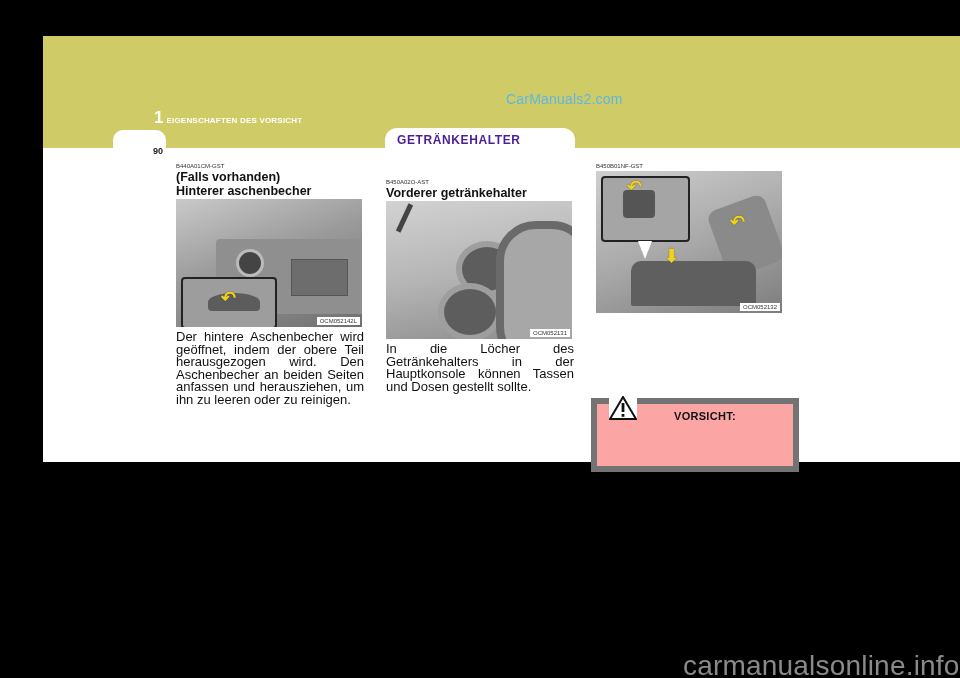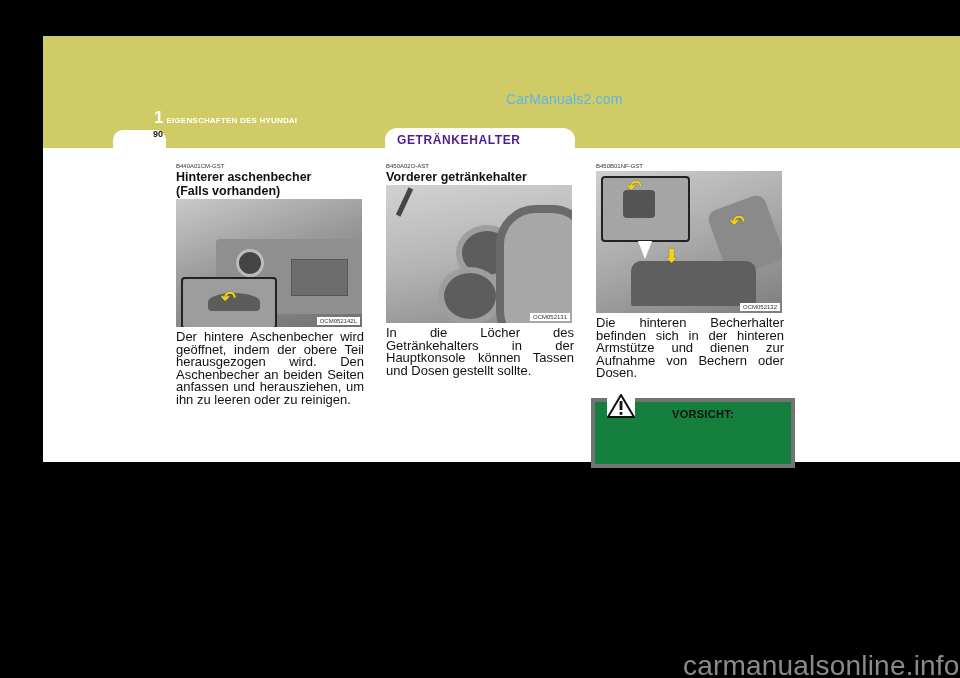--- a/index.html
+++ b/index.html
@@ -21,33 +21,33 @@
   .chapter {
     position:absolute; left:111px; top:73px; color:#fff; display:flex; align-items:flex-end;
   }
   .chapter .num { font-size:17px; font-weight:bold; line-height:17px; margin-right:3px; }
   .chapter .title { font-size:8px; font-weight:bold; line-height:10px; letter-spacing:0.2px; }
   .page-tab {
     position:absolute; left:70px; top:94px; width:53px; height:22px; background:#fff;
     border-radius:10px 10px 0 0;
   }
   .page-num {
-    position:absolute; left:110px; top:93px; font-size:9px; font-weight:bold; color:#222;
+    position:absolute; left:110px; top:110px; font-size:9px; font-weight:bold; color:#222;
   }
   .section-tab {
     position:absolute; left:342px; top:92px; width:190px; height:24px; background:#fff;
     border-radius:12px 12px 0 0;
   }
   .section-title {
     position:absolute; left:354px; top:97px; font-size:12px; font-weight:bold; color:#4c1d95;
     letter-spacing:0.6px;
   }
   .col { position:absolute; top:126px; width:188px; }
   .col1 { left:133px; }
-  .col2 { left:343px; }
+  .col2 { left:343px;margin-top:16px; }
   .col3 { left:553px; }
   .code { font-size:6px; color:#333; line-height:8px; }
   .heading { font-size:12.5px; font-weight:bold; color:#111; line-height:14px; }
   .photo {
     position:relative; width:186px; margin-top:1px; background:linear-gradient(160deg,#c9c9c9 0%,#9a9a9a 45%,#6f6f6f 100%);
     overflow:hidden;
   }
   .photo .ref {
     position:absolute; right:2px; bottom:2px; font-size:6px; color:#333; background:#fff;
     padding:0 3px; line-height:8px;
@@ -70,51 +70,51 @@
   .p2 .rod { position:absolute; left:16px; top:2px; width:5px; height:30px; background:#444; transform:rotate(25deg); }
   
   .p3 { height:142px; background:linear-gradient(160deg,#cfcfcf 0%,#a9a9a9 50%,#7d7d7d 100%); }
   .p3 .seat { position:absolute; left:120px; top:30px; width:60px; height:70px; background:#8a8a8a; border-radius:10px; transform:rotate(-20deg); }
   .p3 .armrest { position:absolute; left:35px; top:90px; width:125px; height:45px; background:#5f5f5f; border-radius:10px 10px 2px 2px; }
   .p3 .inset { position:absolute; left:5px; top:5px; width:85px; height:62px; border:2px solid #222; border-radius:4px; background:#a5a5a5; }
   .p3 .inset .holder { position:absolute; left:20px; top:12px; width:32px; height:28px; background:#555; border-radius:4px; }
   .p3 .pointer { position:absolute; left:42px; top:70px; width:0; height:0; border-left:7px solid transparent; border-right:7px solid transparent; border-top:18px solid #fff; }
   
   .caution {
-    position:absolute; left:548px; top:362px; width:196px; height:62px; border:4px solid #737373; background:#15803d;
+    position:absolute; left:548px; top:362px; width:196px; height:62px; border:6px solid #737373; background:#fca5a5;
   }
   .caution-head { position:absolute; left:77px; top:6px; font-size:11px; font-weight:bold; color:#111; letter-spacing:0.3px; }
   .caution-text { position:absolute; left:3px; top:20px; width:190px; font-size:9.5px; font-weight:bold; line-height:12px; color:#111; text-align:justify; }
   .warn-icon { position:absolute; left:12px; top:-8px; width:28px; height:24px; background:#fff; }
   .watermark-bottom {
     position:absolute; left:683px; top:650px; font-size:28px; color:#8a8a8a; letter-spacing:0.2px;
   }
 </style>
 </head>
 <body>
 
 <div class="page">
   <div class="band"></div>
   <div class="watermark-top">CarManuals2.com</div>
 
   <div class="chapter">
     <span class="num">1</span>
-    <span class="title">EIGENSCHAFTEN DES HYUNDAI</span>
+    <span class="title">EIGENSCHAFTEN DES VORSICHT</span>
   </div>
   <div class="page-tab"></div>
   <div class="page-num">90</div>
 
   <div class="section-tab"></div>
   <div class="section-title">GETRÄNKEHALTER</div>
 
   <div class="col col1">
     <div class="code">B440A01CM-GST</div>
     <div class="heading">
+      <div>(Falls vorhanden)</div>
       <div>Hinterer aschenbecher</div>
-      <div>(Falls vorhanden)</div>
     </div>
     <div class="photo p1">
       <div class="panel"></div>
       <div class="knob"></div>
       <div class="slot"></div>
       <div class="inset">
         <div class="lever"></div>
         <span class="arrow-y" style="left:38px;top:8px;font-size:18px;">↶</span>
       </div>
       <span class="ref">OCM052142L</span>
@@ -142,21 +142,20 @@
       <div class="armrest"></div>
       <div class="inset">
         <div class="holder"></div>
         <span class="arrow-y" style="left:24px;top:-2px;font-size:18px;">↶</span>
       </div>
       <div class="pointer"></div>
       <span class="arrow-y" style="left:68px;top:74px;font-size:18px;">⬇</span>
       <span class="arrow-y" style="left:134px;top:40px;font-size:18px;">↶</span>
       <span class="ref">OCM052132</span>
     </div>
-    <div class="body-text">Die hinteren Becherhalter befinden sich in der hinteren Armstütze und dienen zur Aufnahme von Bechern oder Dosen.</div>
   </div>
 
   <div class="caution">
     <div class="warn-icon">
       <svg width="28" height="24" viewBox="0 0 28 24">
         <polygon points="14,1 27,23 1,23" fill="#fff" stroke="#111" stroke-width="2"></polygon>
         <rect x="12.6" y="7" width="2.8" height="9" fill="#111"></rect>
         <rect x="12.6" y="18" width="2.8" height="2.8" fill="#111"></rect>
       </svg>
     </div>

